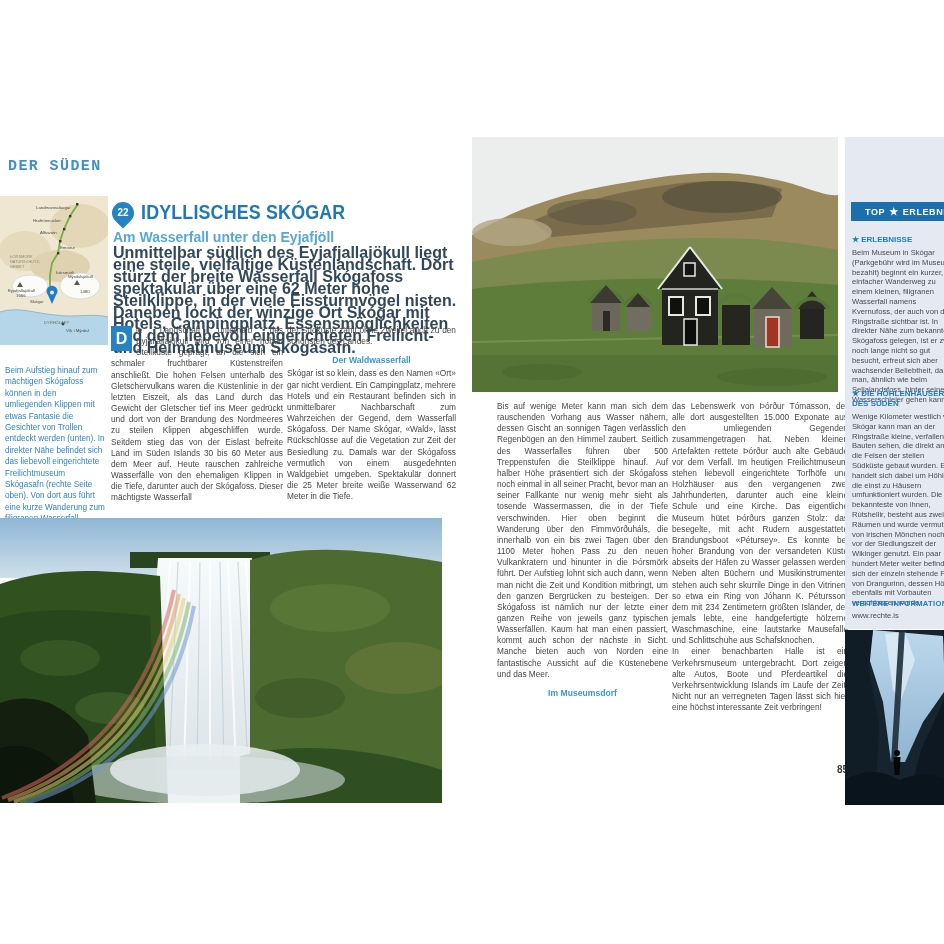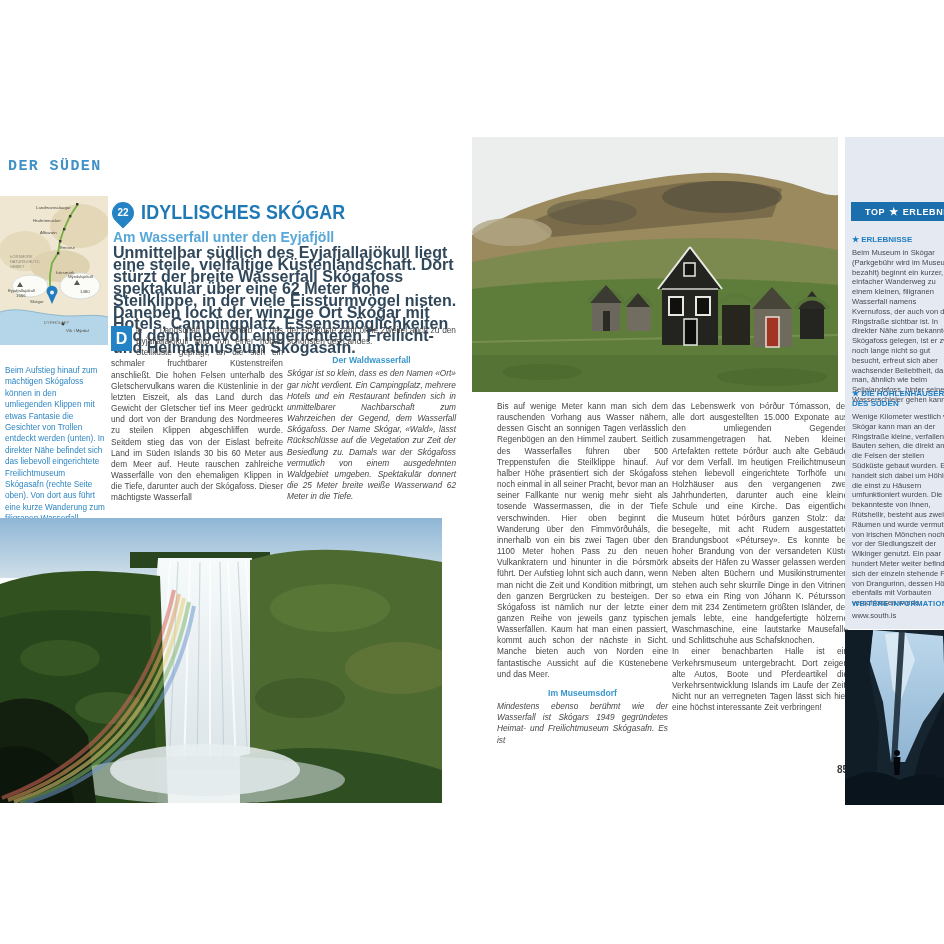--- a/index.html
+++ b/index.html
@@ -23,21 +23,21 @@
   .intro{left:113px;top:247px;width:344px;font-size:16px;font-weight:bold;color:#31475a;line-height:11.9px;}
   
   .col{font-size:8.3px;color:#474747;line-height:11.15px;text-align:justify;}
   .col1{left:111px;top:325px;width:172px;}
   .col2{left:287px;top:325px;width:169px;}
   .col3{left:497px;top:401px;width:171px;}
   .col4{left:672px;top:401px;width:176px;}
   .dropcap{float:left;width:21px;height:25px;background:#2383c4;color:#fff;font-size:16px;
            font-weight:bold;text-align:center;line-height:25px;margin:1px 4px 0 0;}
   .subhead{font-size:8.6px;font-weight:bold;color:#3a97cc;margin:8px 0 2px 0;text-align:center;}
-  .para2{margin-top:0;font-style:italic;}
+  .para2{margin-top:0;}
   
   .photo-waterfall{left:0;top:518px;width:442px;height:285px;}
   .photo-house{left:472px;top:137px;width:366px;height:255px;}
   .photo-cave{left:845px;top:630px;width:112px;height:175px;}
   
   .sidebar{left:845px;top:137px;width:118px;height:492px;background:#e4e9f2;}
   .banner{position:absolute;left:6px;top:65px;width:130px;height:19px;background:#1c6fad;color:#fff;
           display:flex;align-items:center;gap:4px;padding-left:14px;box-sizing:border-box;
           font-size:9px;font-weight:bold;letter-spacing:.6px;}
   .banner .star{color:#fff;font-size:10px;}
@@ -112,21 +112,20 @@
 
 <div class="abs col col2">
   <div>der Südküste zählt ohne Zweifel auch zu den schönsten des Landes.</div>
   <div class="subhead">Der Waldwasserfall</div>
   <div class="para2">Skógar ist so klein, dass es den Namen «Ort» gar nicht verdient. Ein Campingplatz, mehrere Hotels und ein Restaurant befinden sich in unmittelbarer Nachbarschaft zum Wahrzeichen der Gegend, dem Wasserfall Skógafoss. Der Name Skógar, «Wald», lässt Rückschlüsse auf die Vegetation zur Zeit der Besiedlung zu. Damals war der Skógafoss vermutlich von einem ausgedehnten Waldgebiet umgeben. Spektakulär donnert die 25 Meter breite weiße Wasserwand 62 Meter in die Tiefe.</div>
 </div>
 
 <div class="abs col col3">
   <div>Bis auf wenige Meter kann man sich dem rauschenden Vorhang aus Wasser nähern, dessen Gischt an sonnigen Tagen verlässlich Regenbögen an den Himmel zaubert. Seitlich des Wasserfalles führen über 500 Treppenstufen die Steilklippe hinauf. Auf halber Höhe präsentiert sich der Skógafoss noch einmal in all seiner Pracht, bevor man an seiner Fallkante nur wenig mehr sieht als tosende Wassermassen, die in der Tiefe verschwinden. Hier oben beginnt die Wanderung über den Fimmvörðuháls, die innerhalb von ein bis zwei Tagen über den 1100 Meter hohen Pass zu den neuen Vulkankratern und hinunter in die Þórsmörk führt. Der Aufstieg lohnt sich auch dann, wenn man nicht die Zeit und Kondition mitbringt, um den ganzen Bergrücken zu besteigen. Der Skógafoss ist nämlich nur der letzte einer ganzen Reihe von jeweils ganz typischen Wasserfällen. Kaum hat man einen passiert, kommt auch schon der nächste in Sicht. Manche bieten auch von Norden eine fantastische Aussicht auf die Küstenebene und das Meer.</div>
   <div class="subhead">Im Museumsdorf</div>
-  <div class="para2">Mindestens ebenso berühmt wie der Wasserfall ist Skógars 1949 gegründetes Heimat- und Freilichtmuseum Skógasafn. Es ist</div>
 </div>
 
 <div class="abs col col4">
   <div>das Lebenswerk von Þórður Tómasson, der alle dort ausgestellten 15.000 Exponate aus den umliegenden Gegenden zusammengetragen hat. Neben kleinen Artefakten rettete Þórður auch alte Gebäude vor dem Verfall. Im heutigen Freilichtmuseum stehen liebevoll eingerichtete Torfhöfe und Holzhäuser aus den vergangenen zwei Jahrhunderten, darunter auch eine kleine Schule und eine Kirche. Das eigentliche Museum hütet Þórðurs ganzen Stolz: das besegelte, mit acht Rudern ausgestattete Brandungsboot «Pétursey». Es konnte bei hoher Brandung von der versandeten Küste abseits der Häfen zu Wasser gelassen werden. Neben alten Büchern und Musikinstrumenten stehen auch sehr skurrile Dinge in den Vitrinen: so etwa ein Ring von Jóhann K. Pétursson, dem mit 234 Zentimetern größten Isländer, der jemals lebte, eine handgefertigte hölzerne Waschmaschine, eine lautstarke Mausefalle und Schlittschuhe aus Schafsknochen.</div>
   <div>In einer benachbarten Halle ist ein Verkehrsmuseum untergebracht. Dort zeigen alte Autos, Boote und Pferdeartikel die Verkehrsentwicklung Islands im Laufe der Zeit. Nicht nur an verregneten Tagen lässt sich hier eine höchst interessante Zeit verbringen!</div>
 </div>
 
 <div class="abs pagenum">85</div>
 
 <div class="abs photo-waterfall">
@@ -235,21 +234,21 @@
   </div>
   <div class="sb-section" style="top:98px;">
     <div class="sb-title"><span class="star">★</span><span>ERLEBNISSE</span></div>
     <div class="sb-text">Beim Museum in Skógar (Parkgebühr wird im Museum bezahlt) beginnt ein kurzer, einfacher Wanderweg zu einem kleinen, filigranen Wasserfall namens Kvernufoss, der auch von der Ringstraße sichtbar ist. In direkter Nähe zum bekannten Skógafoss gelegen, ist er zwar noch lange nicht so gut besucht, erfreut sich aber wachsender Beliebtheit, da man, ähnlich wie beim Seljalandsfoss, hinter seinen Wasserschleier gehen kann.</div>
   </div>
   <div class="sb-section" style="top:252px;">
     <div class="sb-title"><span class="star">★</span><span>DIE HÖHLENHÄUSER DES SÜDEN</span></div>
     <div class="sb-text">Wenige Kilometer westlich von Skógar kann man an der Ringstraße kleine, verfallene Bauten sehen, die direkt an die Felsen der steilen Südküste gebaut wurden. Es handelt sich dabei um Höhlen, die einst zu Häusern umfunktioniert wurden. Die bekannteste von ihnen, Rútshellir, besteht aus zwei Räumen und wurde vermutlich von irischen Mönchen noch vor der Siedlungszeit der Wikinger genutzt. Ein paar hundert Meter weiter befindet sich der einzeln stehende Fels von Drangurinn, dessen Höhle ebenfalls mit Vorbauten verschlossen wurde.</div>
   </div>
   <div class="sb-info-label">WEITERE INFORMATIONEN</div>
-  <div class="sb-info-url">www.south.is</div>
+  <div class="sb-info-url">www.rechte.is</div>
 </div>
 
 <div class="abs photo-cave">
   <svg width="112" height="175" viewBox="0 0 112 175">
     <defs>
       <linearGradient id="cavesky" x1="0" y1="0" x2="0" y2="1">
         <stop offset="0" stop-color="#bdd8ec"></stop>
           <stop offset="1" stop-color="#8fb4d2"></stop>
       </linearGradient>
     </defs>

